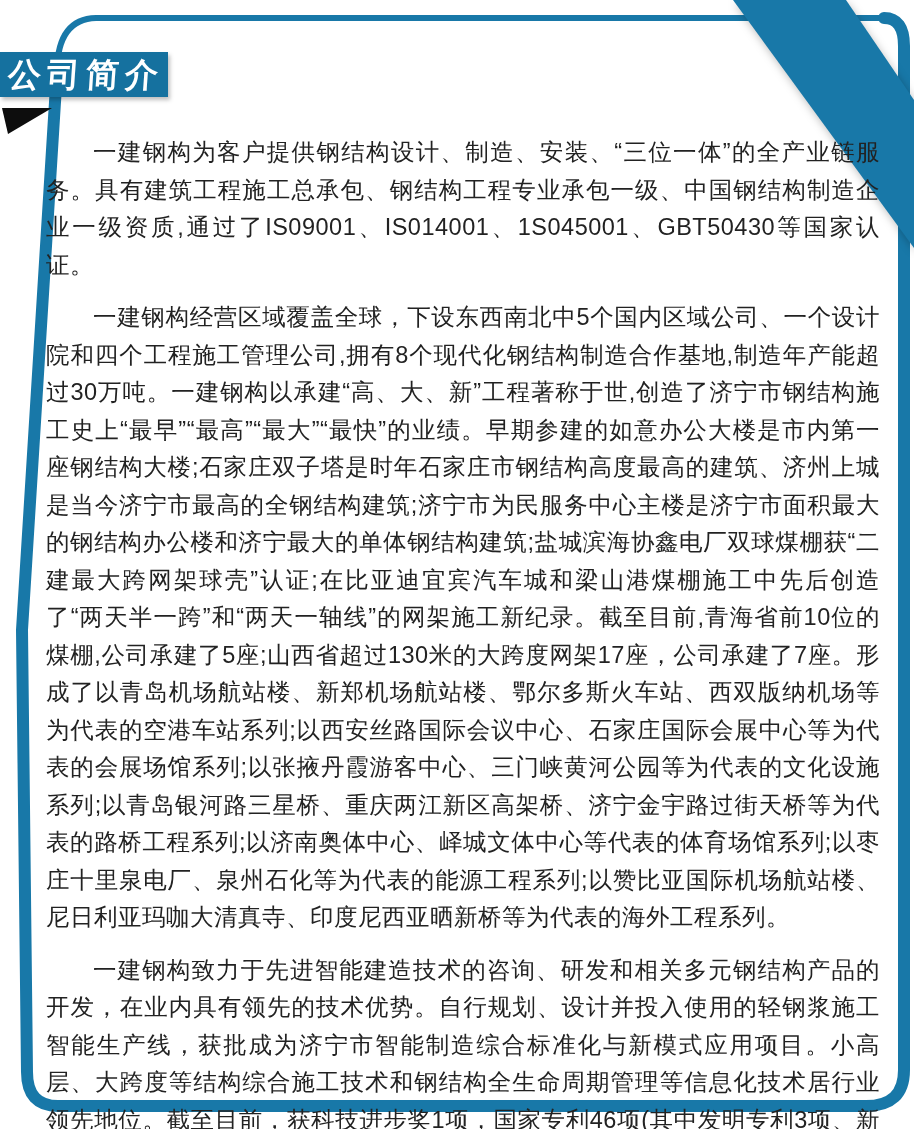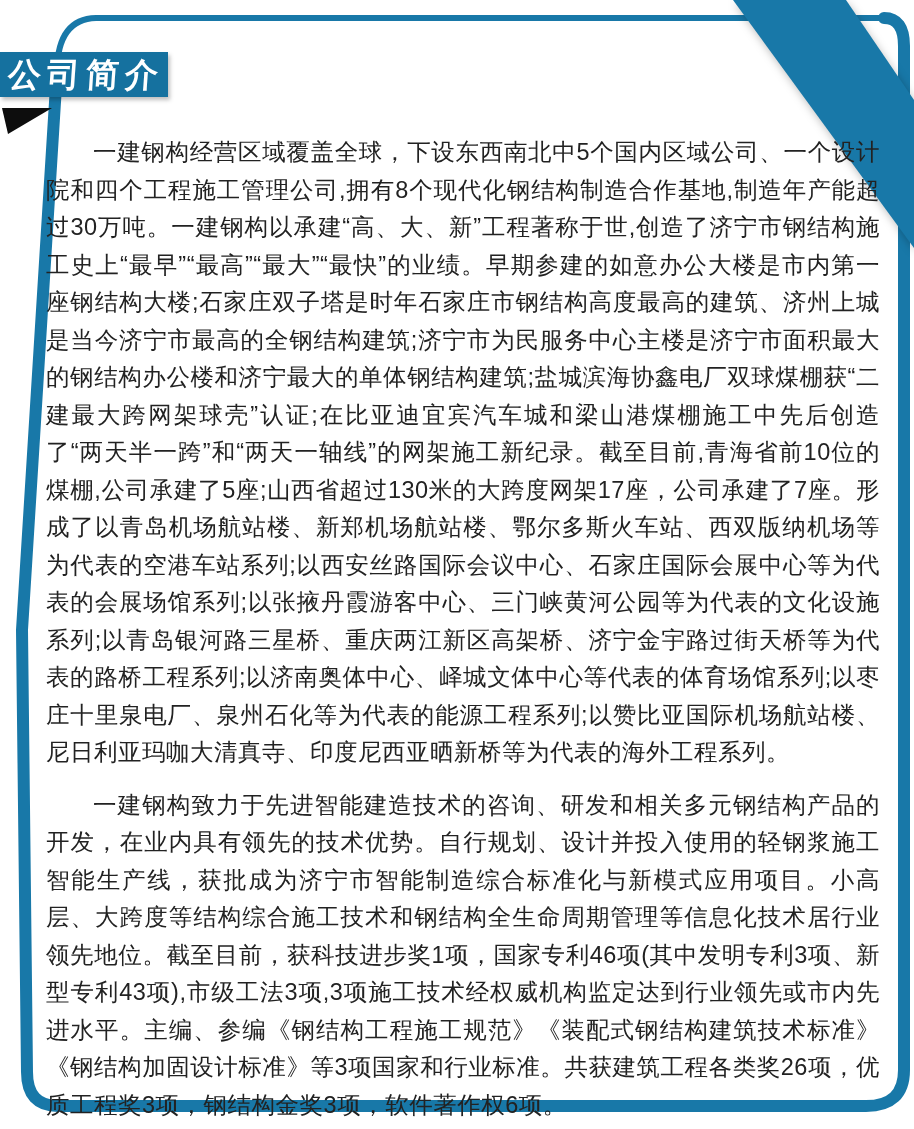--- a/index.html
+++ b/index.html
@@ -74,17 +74,18 @@
     <polygon points="733,0 846,0 914,100 914,248"></polygon>
   </svg>
 
   <div class="banner">
     <span class="banner-title">公司简介</span>
   </div>
 
   <div class="pointer-triangle"></div>
 
   <div class="content">
+    <p>一建钢构为客户提供钢结构设计、制造、安装、“三位一体”的全产业链服务。具有建筑工程施工总承包、钢结构工程专业承包一级、中国钢结构制造企业一级资质,通过了IS09001、IS014001、1S045001、GBT50430等国家认证。</p>
     <p>一建钢构经营区域覆盖全球，下设东西南北中5个国内区域公司、一个设计院和四个工程施工管理公司,拥有8个现代化钢结构制造合作基地,制造年产能超过30万吨。一建钢构以承建“高、大、新”工程著称于世,创造了济宁市钢结构施工史上“最早”“最高”“最大”“最快”的业绩。早期参建的如意办公大楼是市内第一座钢结构大楼;石家庄双子塔是时年石家庄市钢结构高度最高的建筑、济州上城是当今济宁市最高的全钢结构建筑;济宁市为民服务中心主楼是济宁市面积最大的钢结构办公楼和济宁最大的单体钢结构建筑;盐城滨海协鑫电厂双球煤棚获“二建最大跨网架球壳”认证;在比亚迪宜宾汽车城和梁山港煤棚施工中先后创造了“两天半一跨”和“两天一轴线”的网架施工新纪录。截至目前,青海省前10位的煤棚,公司承建了5座;山西省超过130米的大跨度网架17座，公司承建了7座。形成了以青岛机场航站楼、新郑机场航站楼、鄂尔多斯火车站、西双版纳机场等为代表的空港车站系列;以西安丝路国际会议中心、石家庄国际会展中心等为代表的会展场馆系列;以张掖丹霞游客中心、三门峡黄河公园等为代表的文化设施系列;以青岛银河路三星桥、重庆两江新区高架桥、济宁金宇路过街天桥等为代表的路桥工程系列;以济南奥体中心、峄城文体中心等代表的体育场馆系列;以枣庄十里泉电厂、泉州石化等为代表的能源工程系列;以赞比亚国际机场航站楼、尼日利亚玛咖大清真寺、印度尼西亚晒新桥等为代表的海外工程系列。</p>
     <p>一建钢构致力于先进智能建造技术的咨询、研发和相关多元钢结构产品的开发，在业内具有领先的技术优势。自行规划、设计并投入使用的轻钢浆施工智能生产线，获批成为济宁市智能制造综合标准化与新模式应用项目。小高层、大跨度等结构综合施工技术和钢结构全生命周期管理等信息化技术居行业领先地位。截至目前，获科技进步奖1项，国家专利46项(其中发明专利3项、新型专利43项),市级工法3项,3项施工技术经权威机构监定达到行业领先或市内先进水平。主编、参编《钢结构工程施工规范》《装配式钢结构建筑技术标准》《钢结构加固设计标准》等3项国家和行业标准。共获建筑工程各类奖26项，优质工程奖3项，钢结构金奖3项，软件著作权6项。</p>
   </div>
 
 </div>
 
 </body></html>

